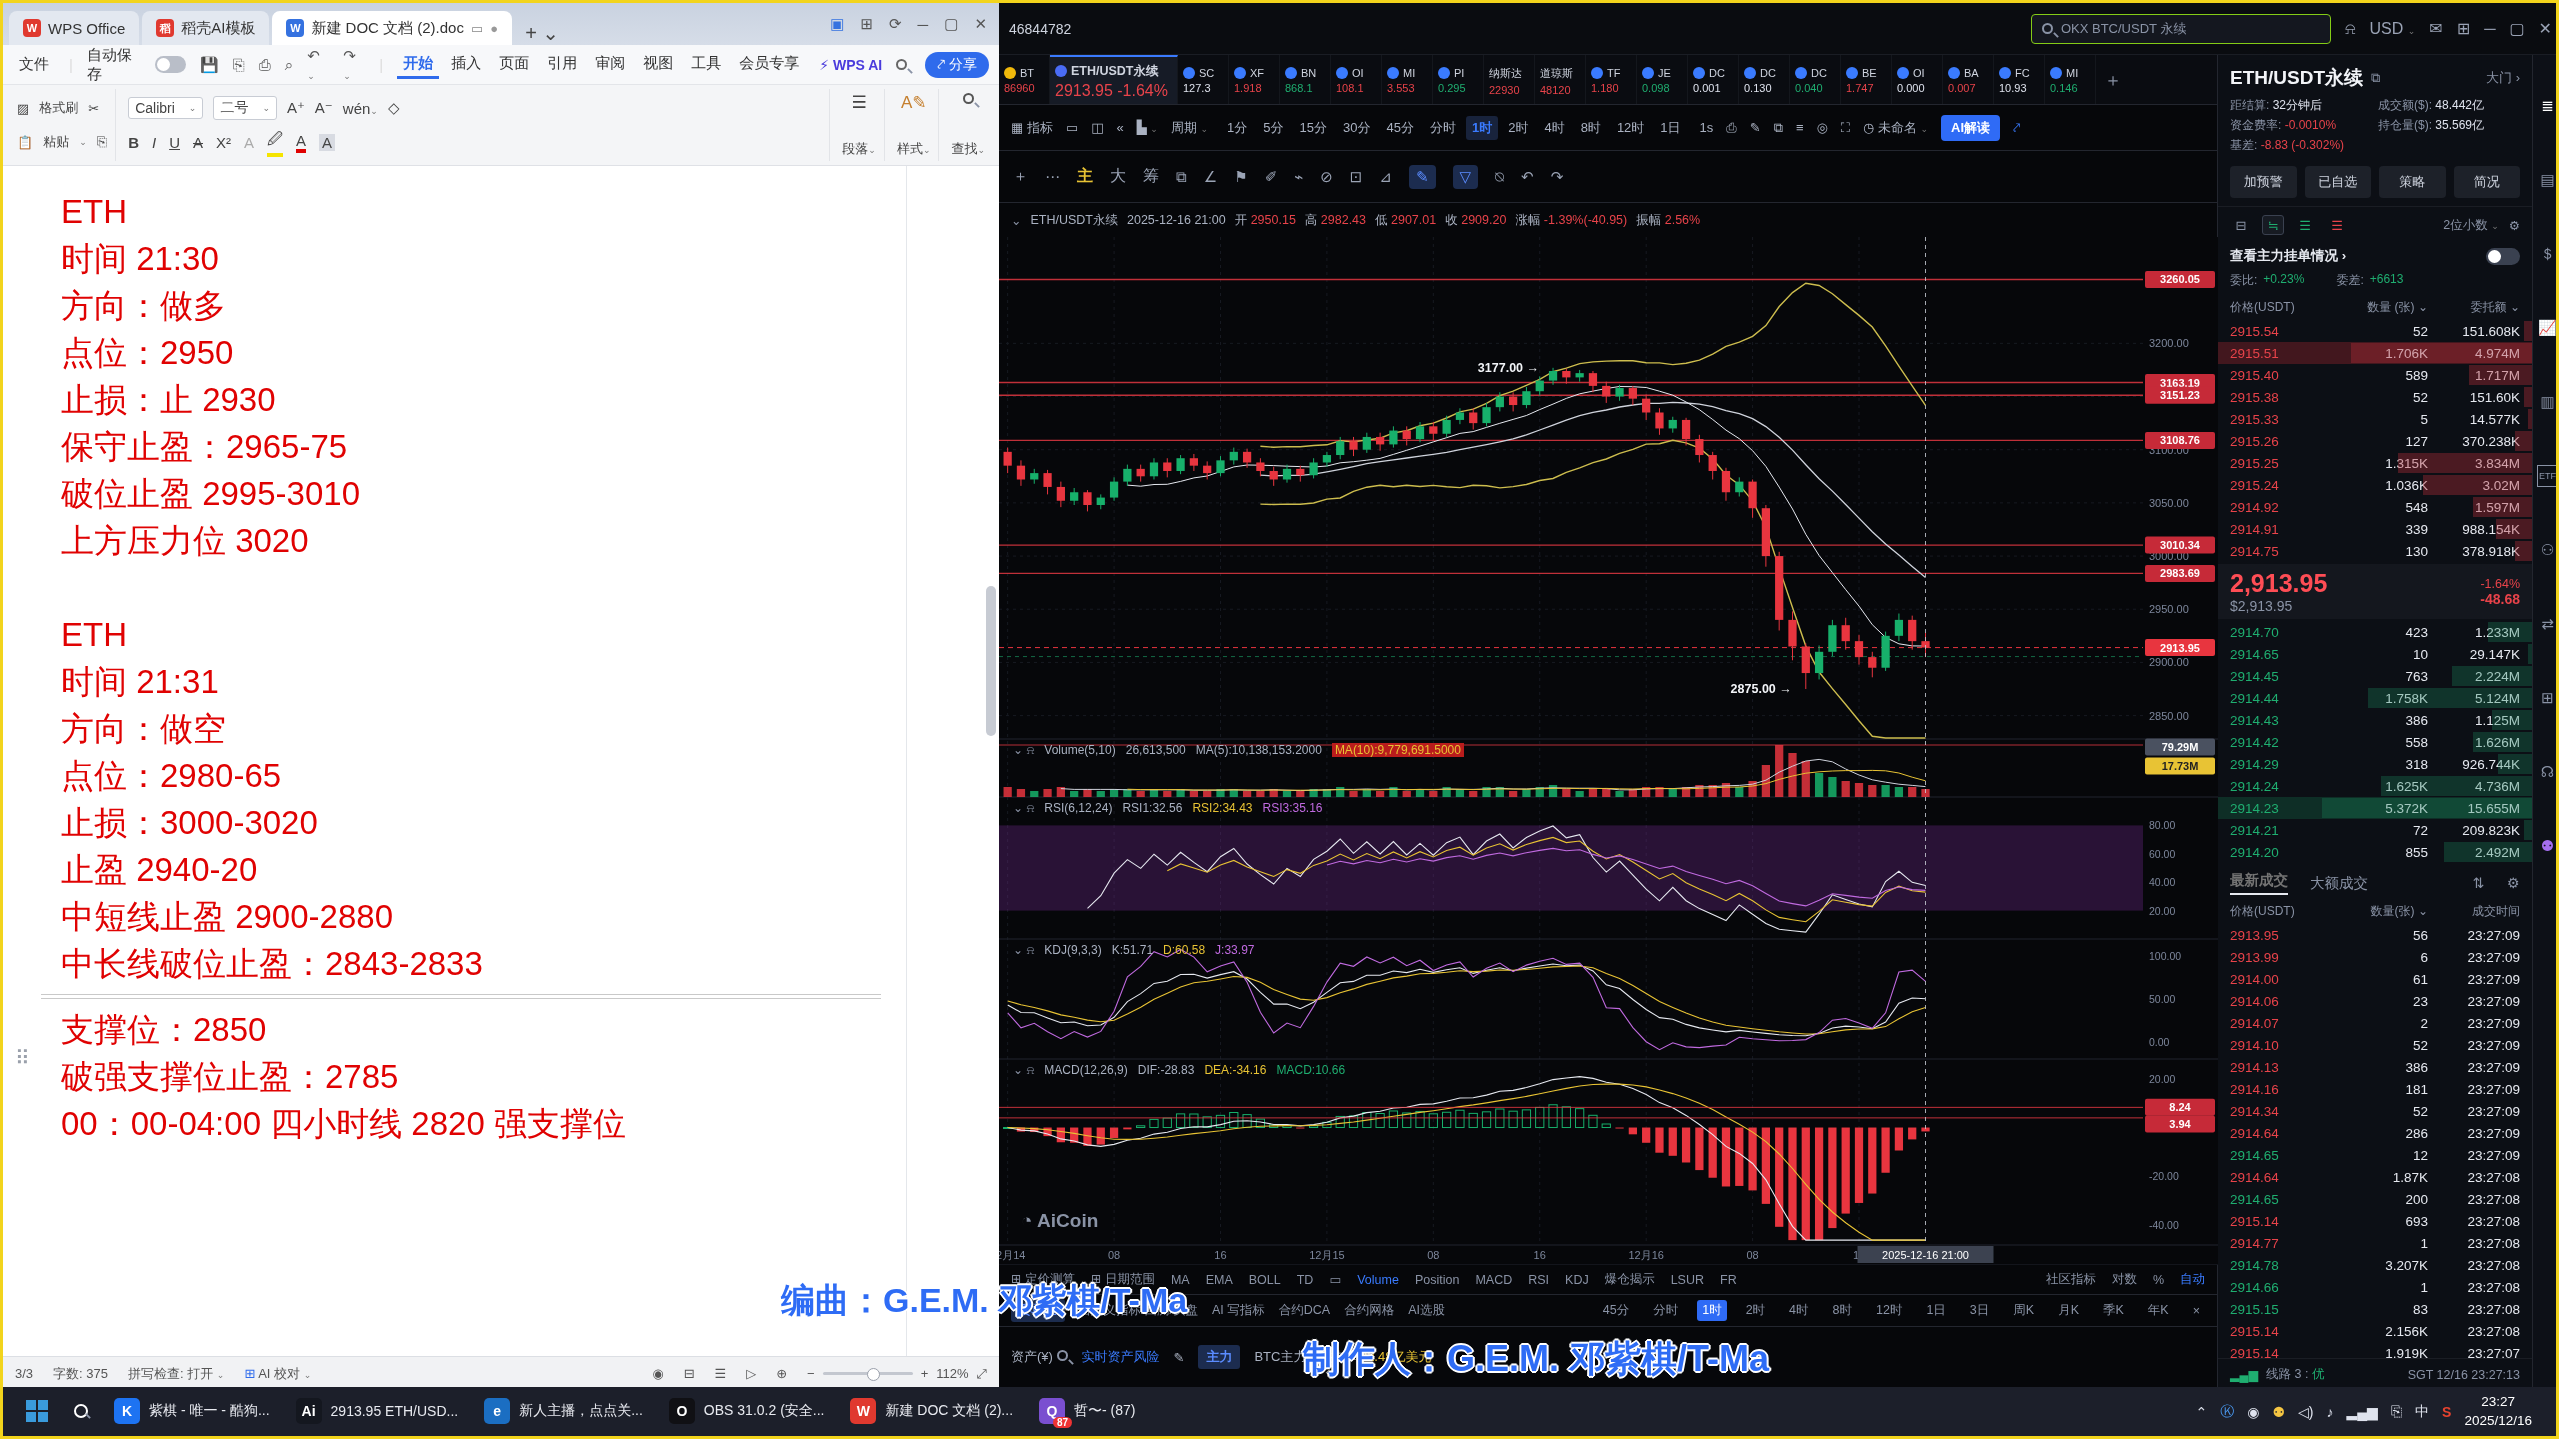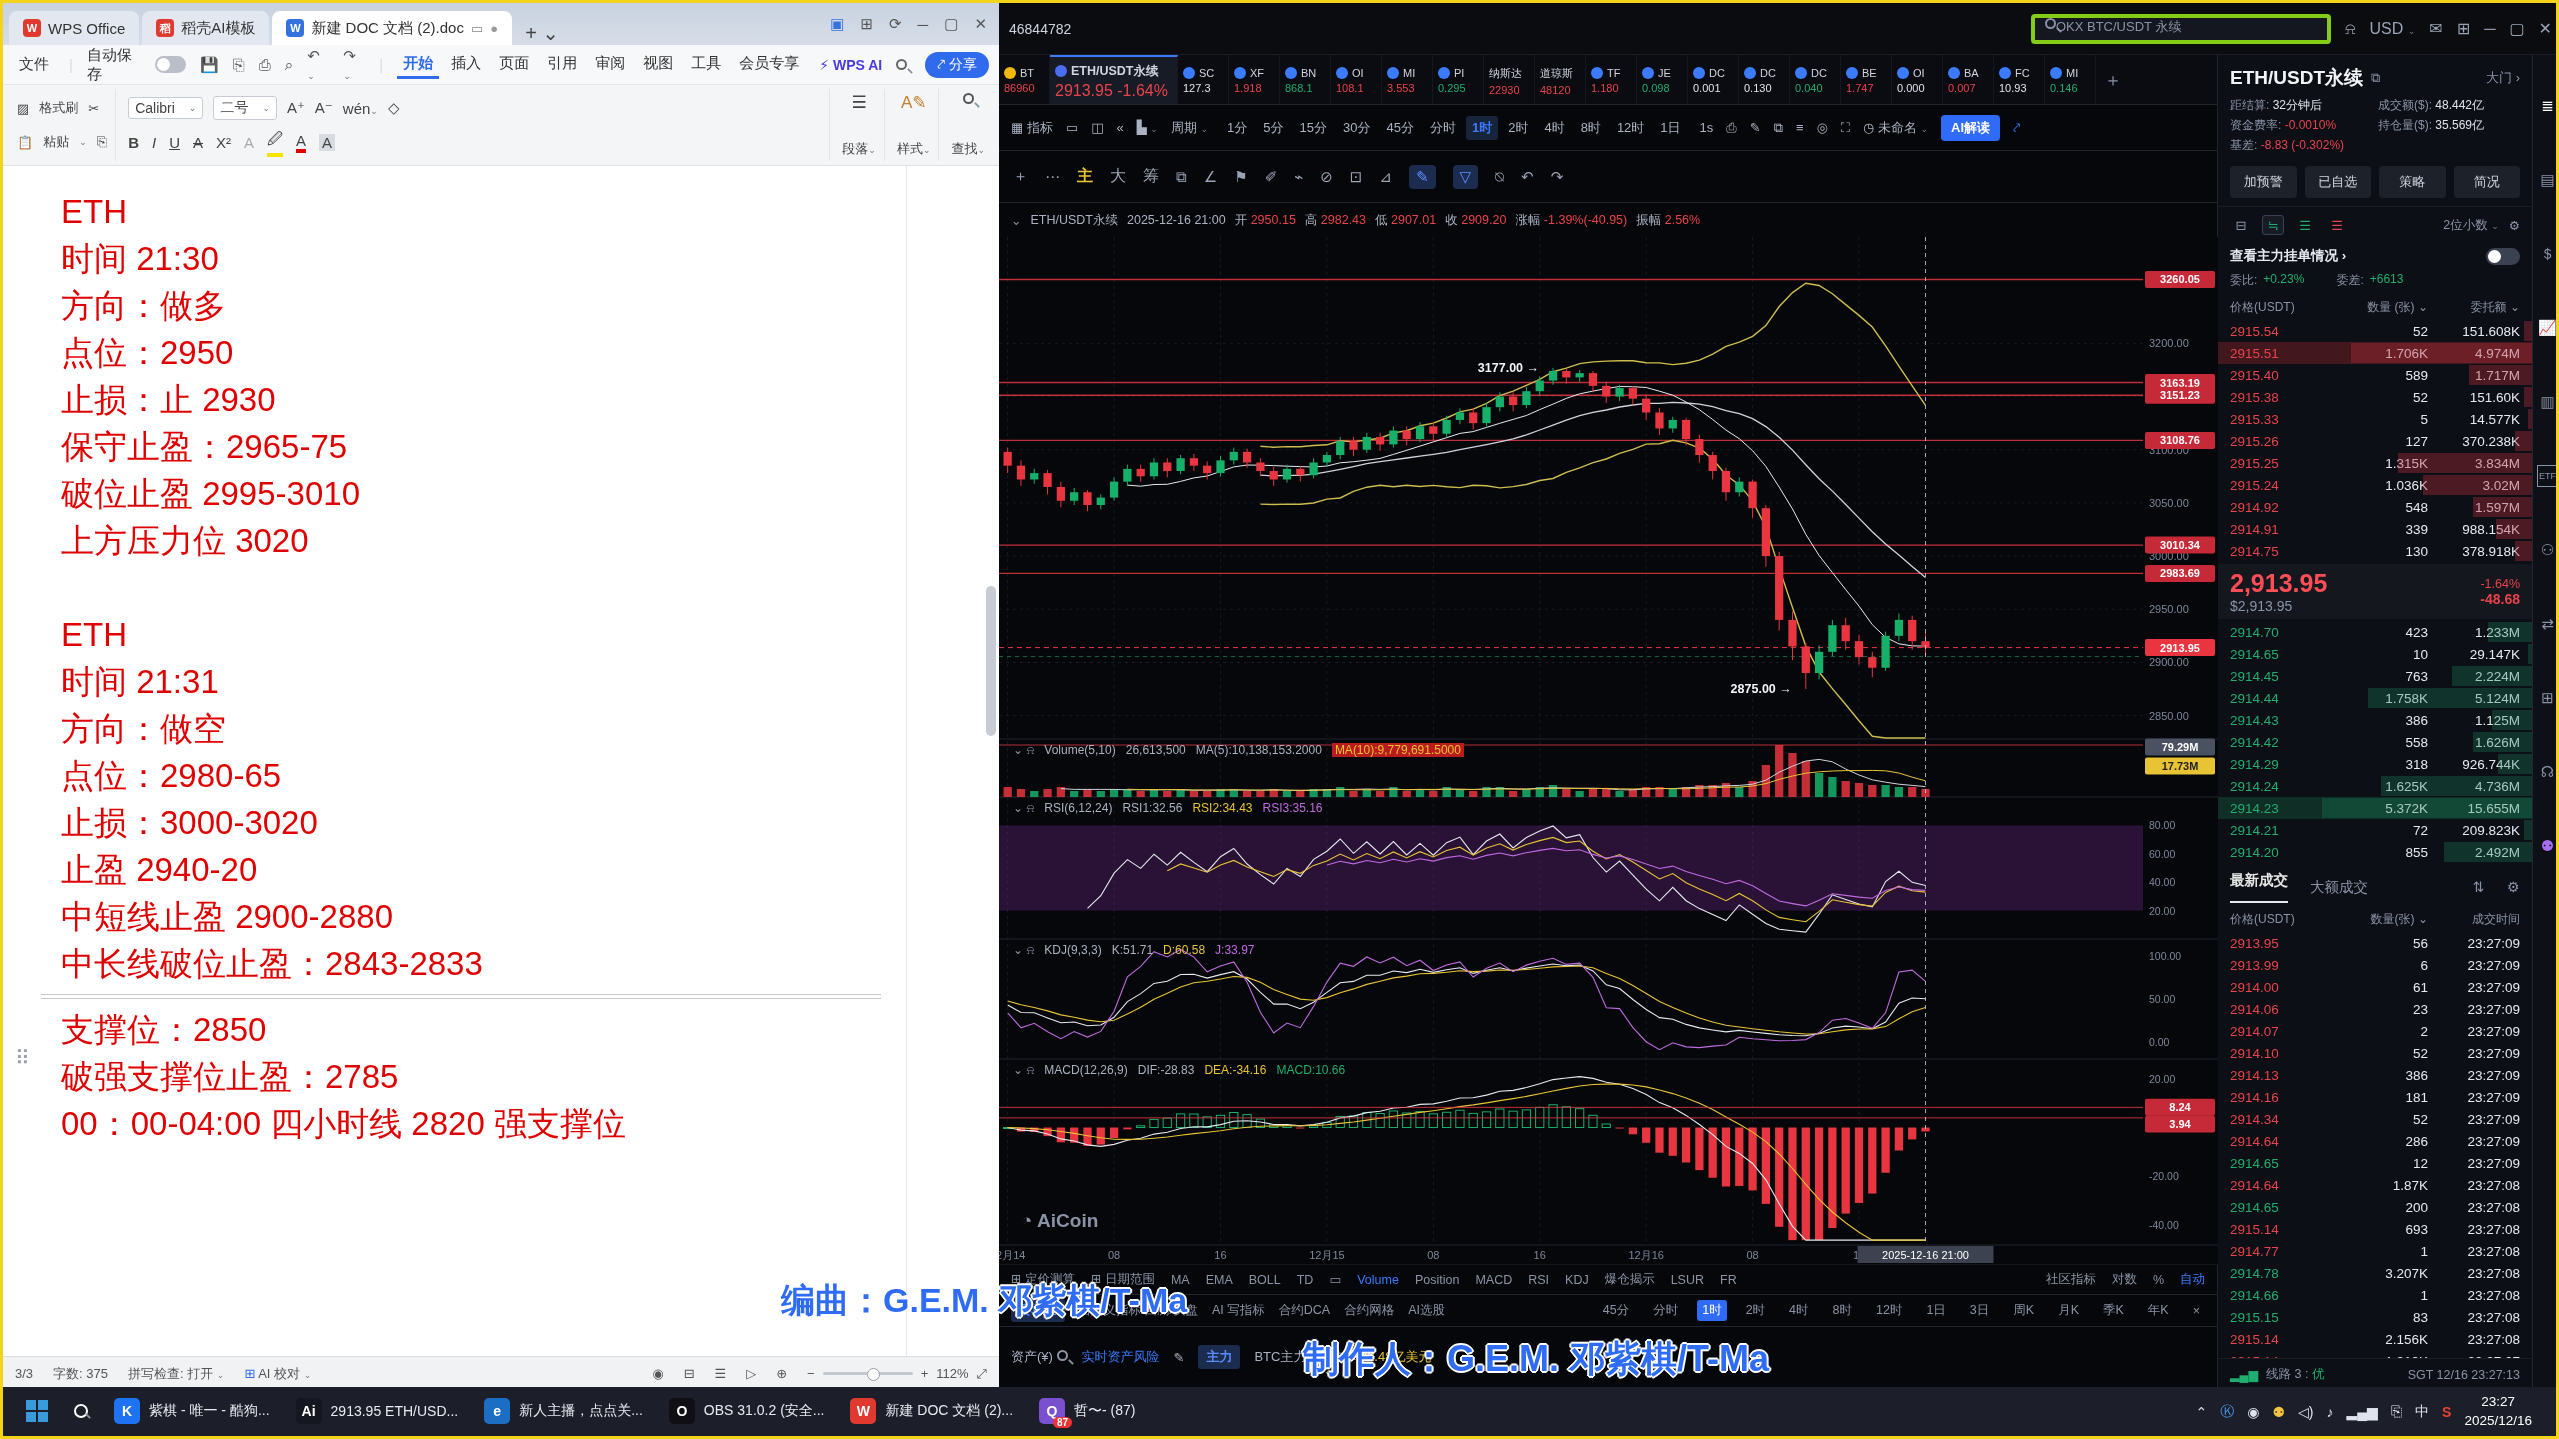--- a/index.html
+++ b/index.html
@@ -40,21 +40,21 @@
   .drag-handle{position:absolute;left:12px;top:880px;color:#9aa0ab;font-size:20px;letter-spacing:-2px;}
   .wps-status{height:34px;background:#f1f2f4;border-top:1px solid #dcdfe4;display:flex;align-items:center;font-size:13px;color:#555;padding:0 12px;gap:20px;}
   .wps-status .grow{flex:1;}
   .zoombar{display:flex;align-items:center;gap:8px;color:#555;}
   .zslider{width:90px;height:3px;background:#c3c7cf;border-radius:2px;position:relative;}
   .zslider::after{content:"";position:absolute;left:44px;top:-4px;width:11px;height:11px;background:#fff;border:1px solid #9aa0ab;border-radius:50%;}
   
   #aicoin{position:absolute;left:996px;top:0;width:1563px;height:1387px;background:var(--chart-bg);display:flex;flex-direction:column;color:var(--txt);}
   .ac-titlebar{height:52px;background:#0a0c10;display:flex;align-items:center;padding:0 10px;gap:14px;border-bottom:1px solid #1a1d24;}
   .ac-id{font-size:14px;color:#cfd4df;}
-  .ac-search{margin-left:auto;width:300px;height:30px;border:4px solid #84cc16;border-radius:4px;background:#14171f;color:#8a93a6;font-size:13px;display:flex;padding:0 10px;}
+  .ac-search{margin-left:auto;width:300px;height:30px;border:1px solid #84cc16;border-radius:4px;background:#14171f;color:#8a93a6;font-size:13px;display:flex;align-items:center;gap:8px;padding:0 10px;}
   .mag{width:11px;height:11px;border:2px solid #8a93a6;border-radius:50%;position:relative;flex:none;}
   .mag::after{content:"";position:absolute;left:9px;top:9px;width:6px;height:2px;background:#8a93a6;transform:rotate(45deg);}
   .ac-tbicon{color:#9aa3b5;font-size:16px;}
   .ac-body{flex:1;display:flex;min-height:0;}
   .chartcol{width:1219px;display:flex;flex-direction:column;border-right:1px solid var(--border);}
   
   .tickerbar{height:50px;display:flex;align-items:stretch;background:#0a0c11;border-bottom:1px solid var(--border);overflow:hidden;}
   .tk{min-width:51px;padding:6px 5px 4px 5px;display:flex;flex-direction:column;justify-content:center;gap:3px;border-right:1px solid #14171d;}
   .tk .l{display:flex;align-items:center;gap:4px;font-size:11px;color:#cfd4df;white-space:nowrap;overflow:hidden;}
   .tk .dot{width:12px;height:12px;border-radius:50%;background:#2f6bf6;flex:none;display:inline-block;}
@@ -103,21 +103,21 @@
   .rp-ratio{display:flex;padding:3px 12px 6px 12px;font-size:12px;color:#8a93a6;gap:6px;}
   .bk-head{display:flex;padding:4px 12px;font-size:12px;color:#8a93a6;}
   .bk-row{position:relative;display:flex;padding:2px 12px;font-size:13.5px;height:22px;align-items:center;}
   .bk-row .bar{position:absolute;right:0;top:1px;bottom:1px;}
   .c1{width:88px;} .c2{flex:1;text-align:right;color:#e6e9f0;} .c3{width:92px;text-align:right;color:#e6e9f0;}
   .lastpx{display:flex;align-items:center;background:#14171e;padding:5px 12px;margin:2px 0;}
   .lastpx .big{font-size:25px;font-weight:bold;color:#ff4d55;}
   .lastpx .usd{font-size:14px;color:#8a93a6;}
   .lastpx .right{margin-left:auto;text-align:right;font-size:12.5px;}
   .trade-tabs{display:flex;gap:22px;padding:8px 12px 4px 12px;font-size:14.5px;color:#8a93a6;align-items:center;}
-  .trade-tabs .on{color:#e5e5e5;font-weight:bold;border-bottom:2px solid #e6e9f0;padding-bottom:11px;}
+  .trade-tabs .on{color:#737373;font-weight:bold;border-bottom:2px solid #e6e9f0;padding-bottom:3px;}
   .trades{flex:1;overflow:hidden;}
   .rp-footer{height:32px;border-top:1px solid #1a1d24;display:flex;align-items:center;gap:8px;padding:0 12px;font-size:12.5px;color:#8a93a6;}
   
   .sidebar{width:29px;background:#0d1017;display:flex;flex-direction:column;align-items:center;padding-top:40px;gap:52px;color:#8a93a6;font-size:15px;}
   .sb-ic{width:22px;height:22px;display:flex;align-items:center;justify-content:center;}
   
   .overlay-txt{position:absolute;font-weight:bold;color:#2e6cf5;
     text-shadow:-2px 0 #fff,2px 0 #fff,0 -2px #fff,0 2px #fff,-1px -1px #fff,1px 1px #fff,-1px 1px #fff,1px -1px #fff;z-index:40;white-space:nowrap;}
   
   #taskbar{position:absolute;left:0;bottom:0;width:2553px;height:49px;background:#1c1f2a;display:flex;align-items:center;z-index:50;padding-left:10px;}

